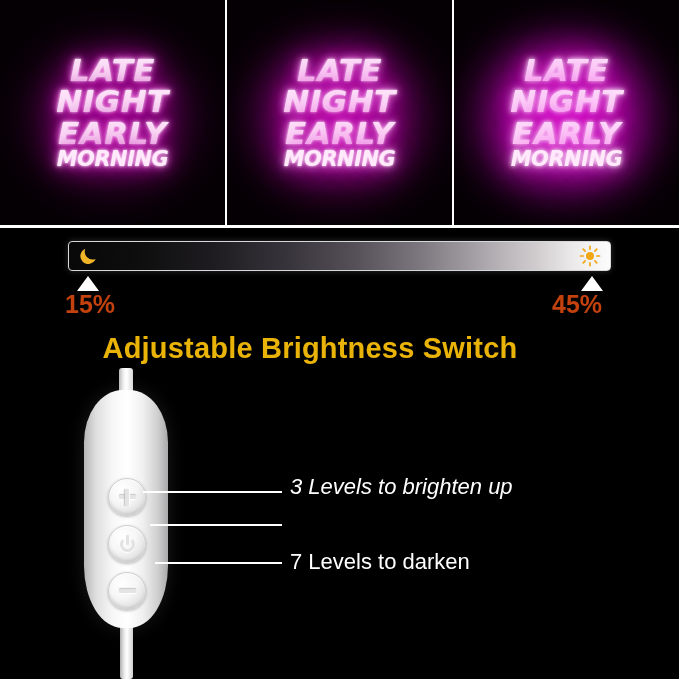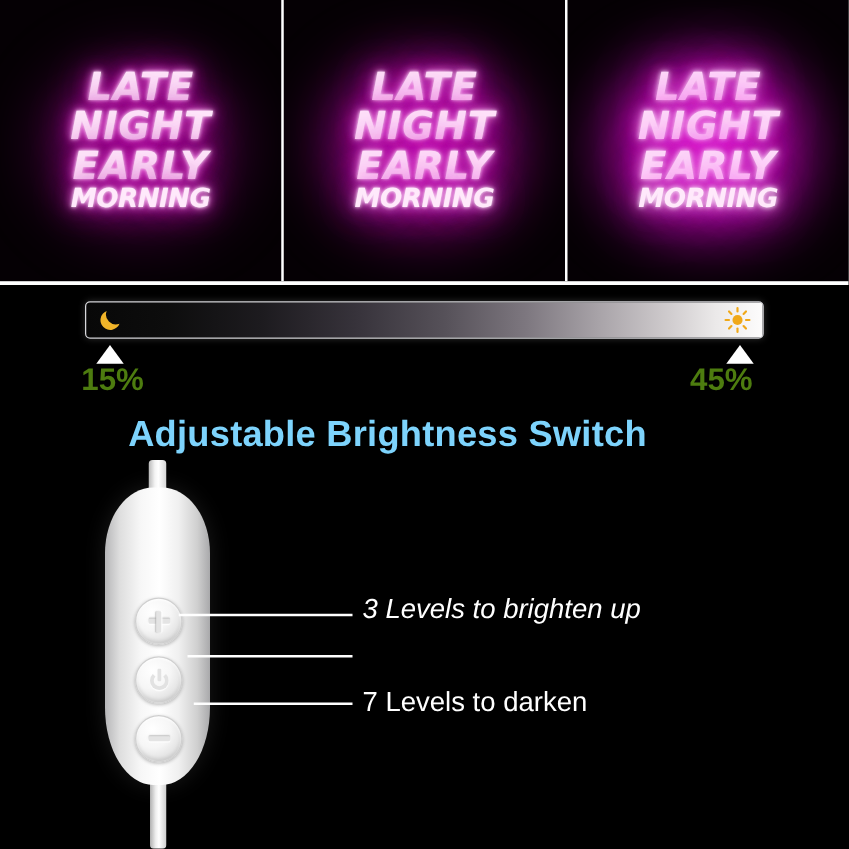--- a/index.html
+++ b/index.html
@@ -146,37 +146,37 @@
     width: 0; height: 0;
     border-left: 11px solid transparent;
     border-right: 11px solid transparent;
     border-bottom: 15px solid #ffffff;
   }
   .marker-low  { left: 77px;  top: 276px; }
   .marker-high { left: 581px; top: 276px; }
 
   .pct {
     position: absolute;
-    color: #4d7c0f;
+    color: #c2410c;
     font-family: "Liberation Sans", sans-serif;
     font-weight: 700;
     font-size: 25px;
     letter-spacing: 0px;
     white-space: nowrap;
   }
   .pct-low  { left: 65px;  top: 290px; }
   .pct-high { left: 552px; top: 290px; }
 
   
   .headline {
     position: absolute;
     left: 0; right: 0;
     top: 332px;
     text-align: center;
-    color: #7dd3fc;
+    color: #eab308;
     font-family: "Liberation Sans", sans-serif;
     font-weight: 700;
     font-size: 29px;
     letter-spacing: 0.2px;
   }
 
   
   .switch-area {
     position: absolute;
     left: 0; top: 368px;

